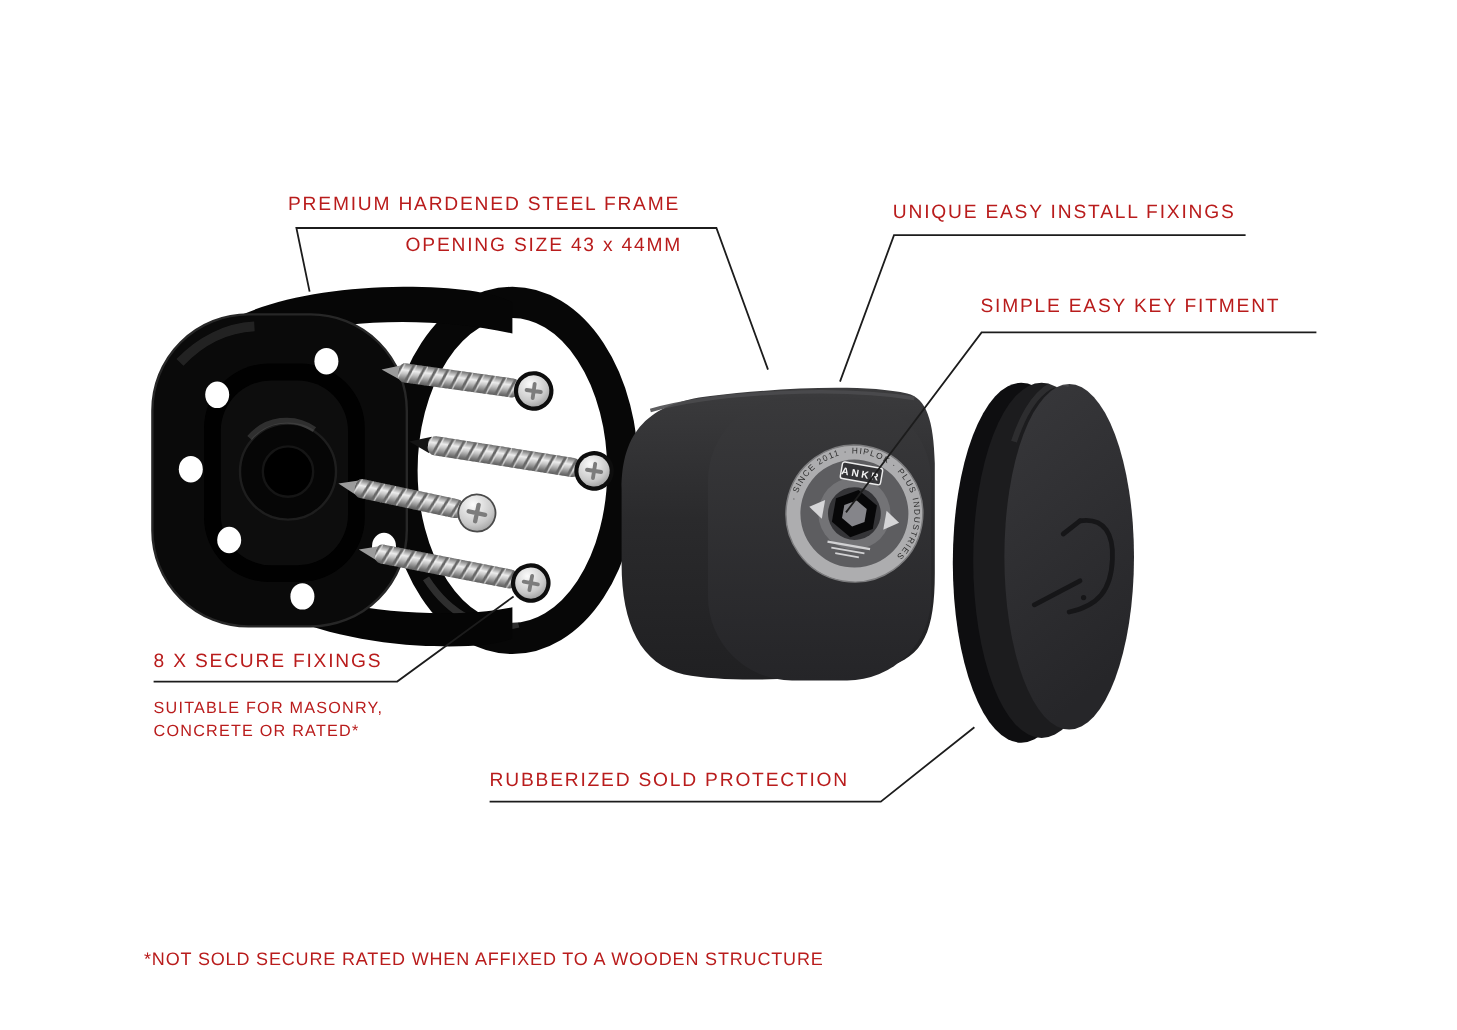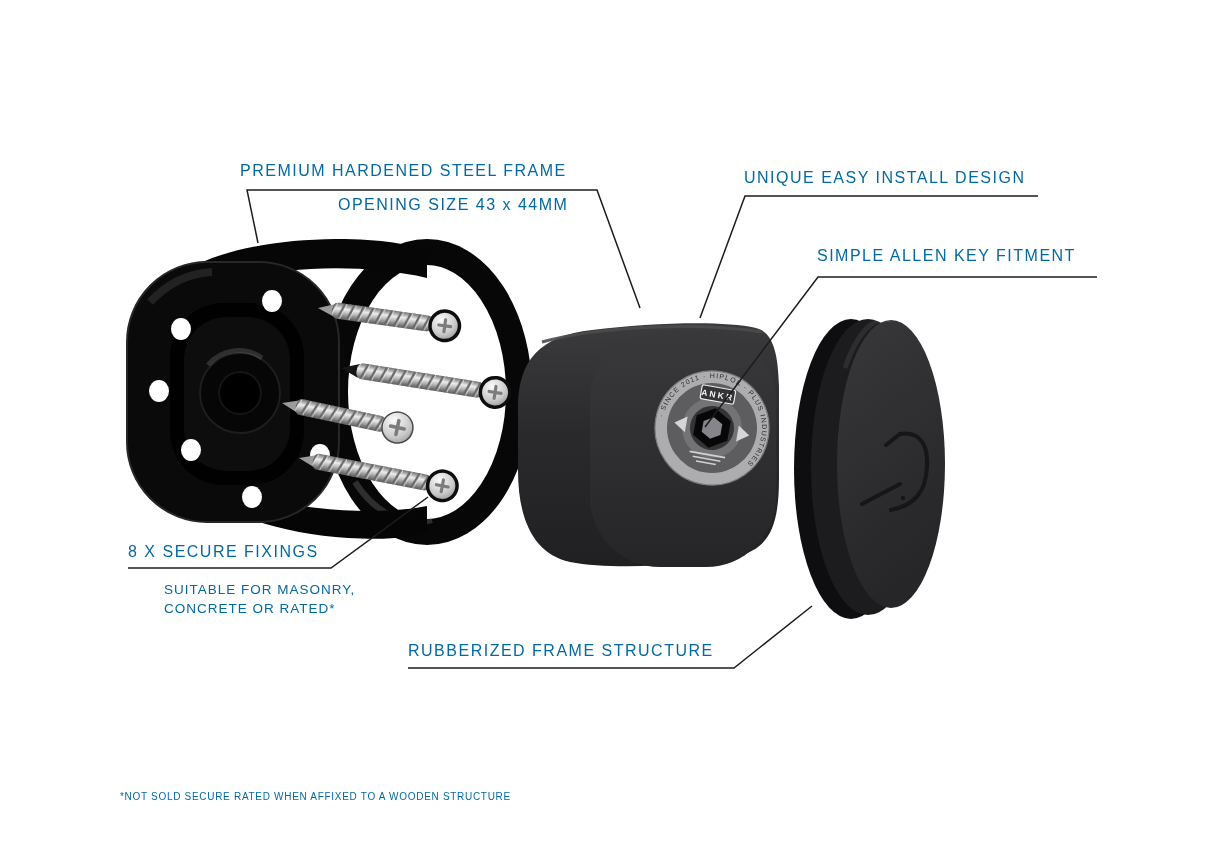--- a/index.html
+++ b/index.html
@@ -2,25 +2,25 @@
 <html><head>
 <meta charset="utf-8">
 <style>
   html,body{margin:0;padding:0;background:#ffffff;}
   .canvas{
     position:relative;width:1214px;height:858px;background:#ffffff;overflow:hidden;
     font-family:"Liberation Sans", sans-serif;
   }
   .canvas svg{position:absolute;left:0;top:0;}
   .label{
-    position:absolute;white-space:nowrap;color:#0369a1;
+    position:absolute;white-space:nowrap;color:#b91c1c;
     font-size:16px;letter-spacing:1.5px;font-weight:400;
   }
   .label.small{font-size:13.5px;letter-spacing:1px;line-height:19px;}
-  .label.footnote{font-size:10px;letter-spacing:0.7px;}
+  .label.footnote{font-size:15px;letter-spacing:0.7px;}
   svg text{font-family:"Liberation Sans", sans-serif;}
 </style>
 </head>
 <body>
 
 <div class="canvas">
 
 <svg width="1214" height="858" viewBox="0 0 1214 858">
   <defs>
     <linearGradient id="screwGrad" x1="0" y1="-8" x2="0" y2="8" gradientUnits="userSpaceOnUse">
@@ -182,23 +182,23 @@
     <polyline points="258,243 247,190 597,190 640,308"></polyline>
     <polyline points="700,318 745,196 1038,196"></polyline>
     <polyline points="705,427 818,277 1097,277"></polyline>
     <polyline points="128,568 331,568 428,497"></polyline>
     <polyline points="408,668 734,668 812,606"></polyline>
   </g>
 </svg>
 
 <div class="label" style="left:240px;top:162px;">PREMIUM HARDENED STEEL FRAME</div>
 <div class="label" style="left:338px;top:196px;">OPENING SIZE 43 x 44MM</div>
-<div class="label" style="left:744px;top:169px;">UNIQUE EASY INSTALL DESIGN</div>
-<div class="label" style="left:817px;top:247px;">SIMPLE ALLEN KEY FITMENT</div>
+<div class="label" style="left:744px;top:169px;">UNIQUE EASY INSTALL FIXINGS</div>
+<div class="label" style="left:817px;top:247px;">SIMPLE EASY KEY FITMENT</div>
 <div class="label" style="left:128px;top:543px;">8 X SECURE FIXINGS</div>
-<div class="label small" style="left:128px;top:580px;margin-left:36px;">
+<div class="label small" style="left:128px;top:580px;">
   <div>SUITABLE FOR MASONRY,</div>
   <div>CONCRETE OR RATED*</div>
 </div>
-<div class="label" style="left:408px;top:642px;">RUBBERIZED FRAME STRUCTURE</div>
+<div class="label" style="left:408px;top:642px;">RUBBERIZED SOLD PROTECTION</div>
 <div class="label footnote" style="left:120px;top:791px;">*NOT SOLD SECURE RATED WHEN AFFIXED TO A WOODEN STRUCTURE</div>
 
 </div>
 
 </body></html>

